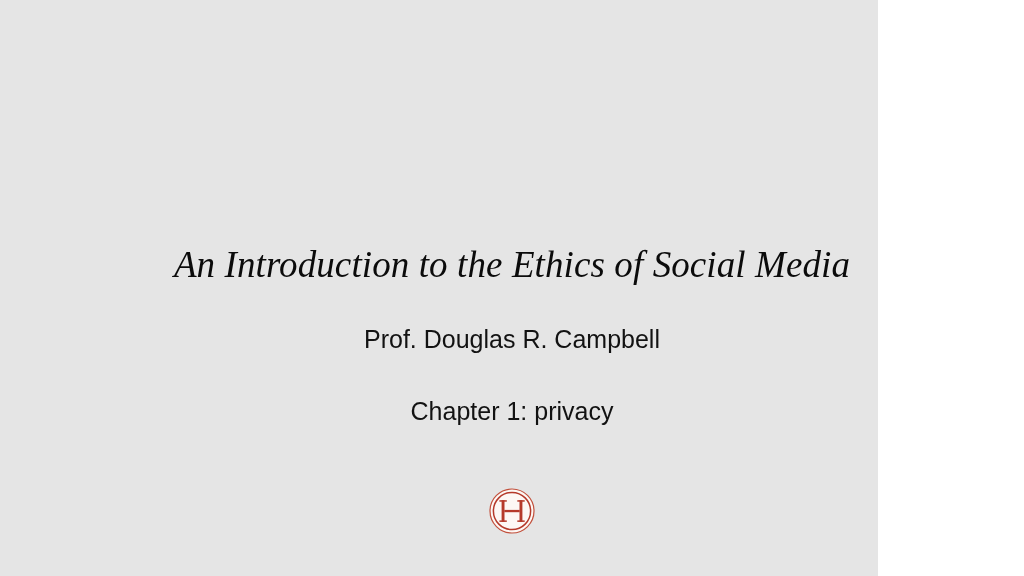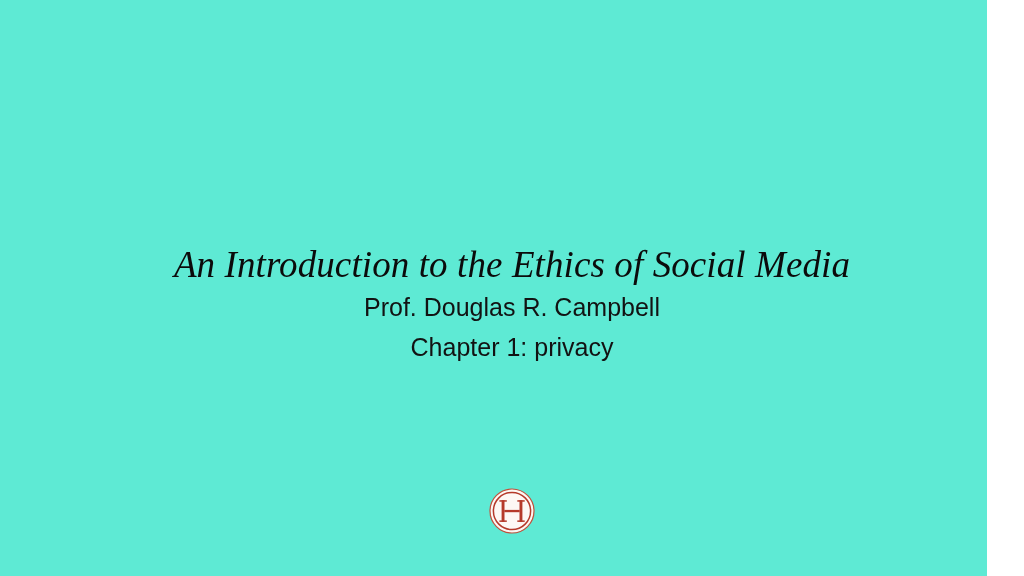--- a/index.html
+++ b/index.html
@@ -9,23 +9,23 @@
   body {
     width: 1024px;
     height: 576px;
     background: #ffffff;
     font-family: "Liberation Sans", sans-serif;
     overflow: hidden;
   }
 
   .slide {
     position: relative;
-    width: 987px;
+    width: 878px;
     height: 576px;
-    background: #5eead4;
+    background: #e5e5e5;
   }
 
   
   .title-block {
     position: absolute;
     left: 0;
     top: 243px;
     width: 1024px;
     text-align: center;
   }
@@ -41,20 +41,21 @@
     white-space: nowrap;
   }
 
   .slide-subtitle {
     font-family: "Liberation Sans", sans-serif;
     font-weight: 400;
     font-size: 25px;
     line-height: 40px;
     color: #121212;
     white-space: nowrap;
+    margin-top: 32px;
   }
 
   
   .logo-wrap {
     position: absolute;
     left: 0;
     top: 488px;
     width: 1024px;
     text-align: center;
   }

